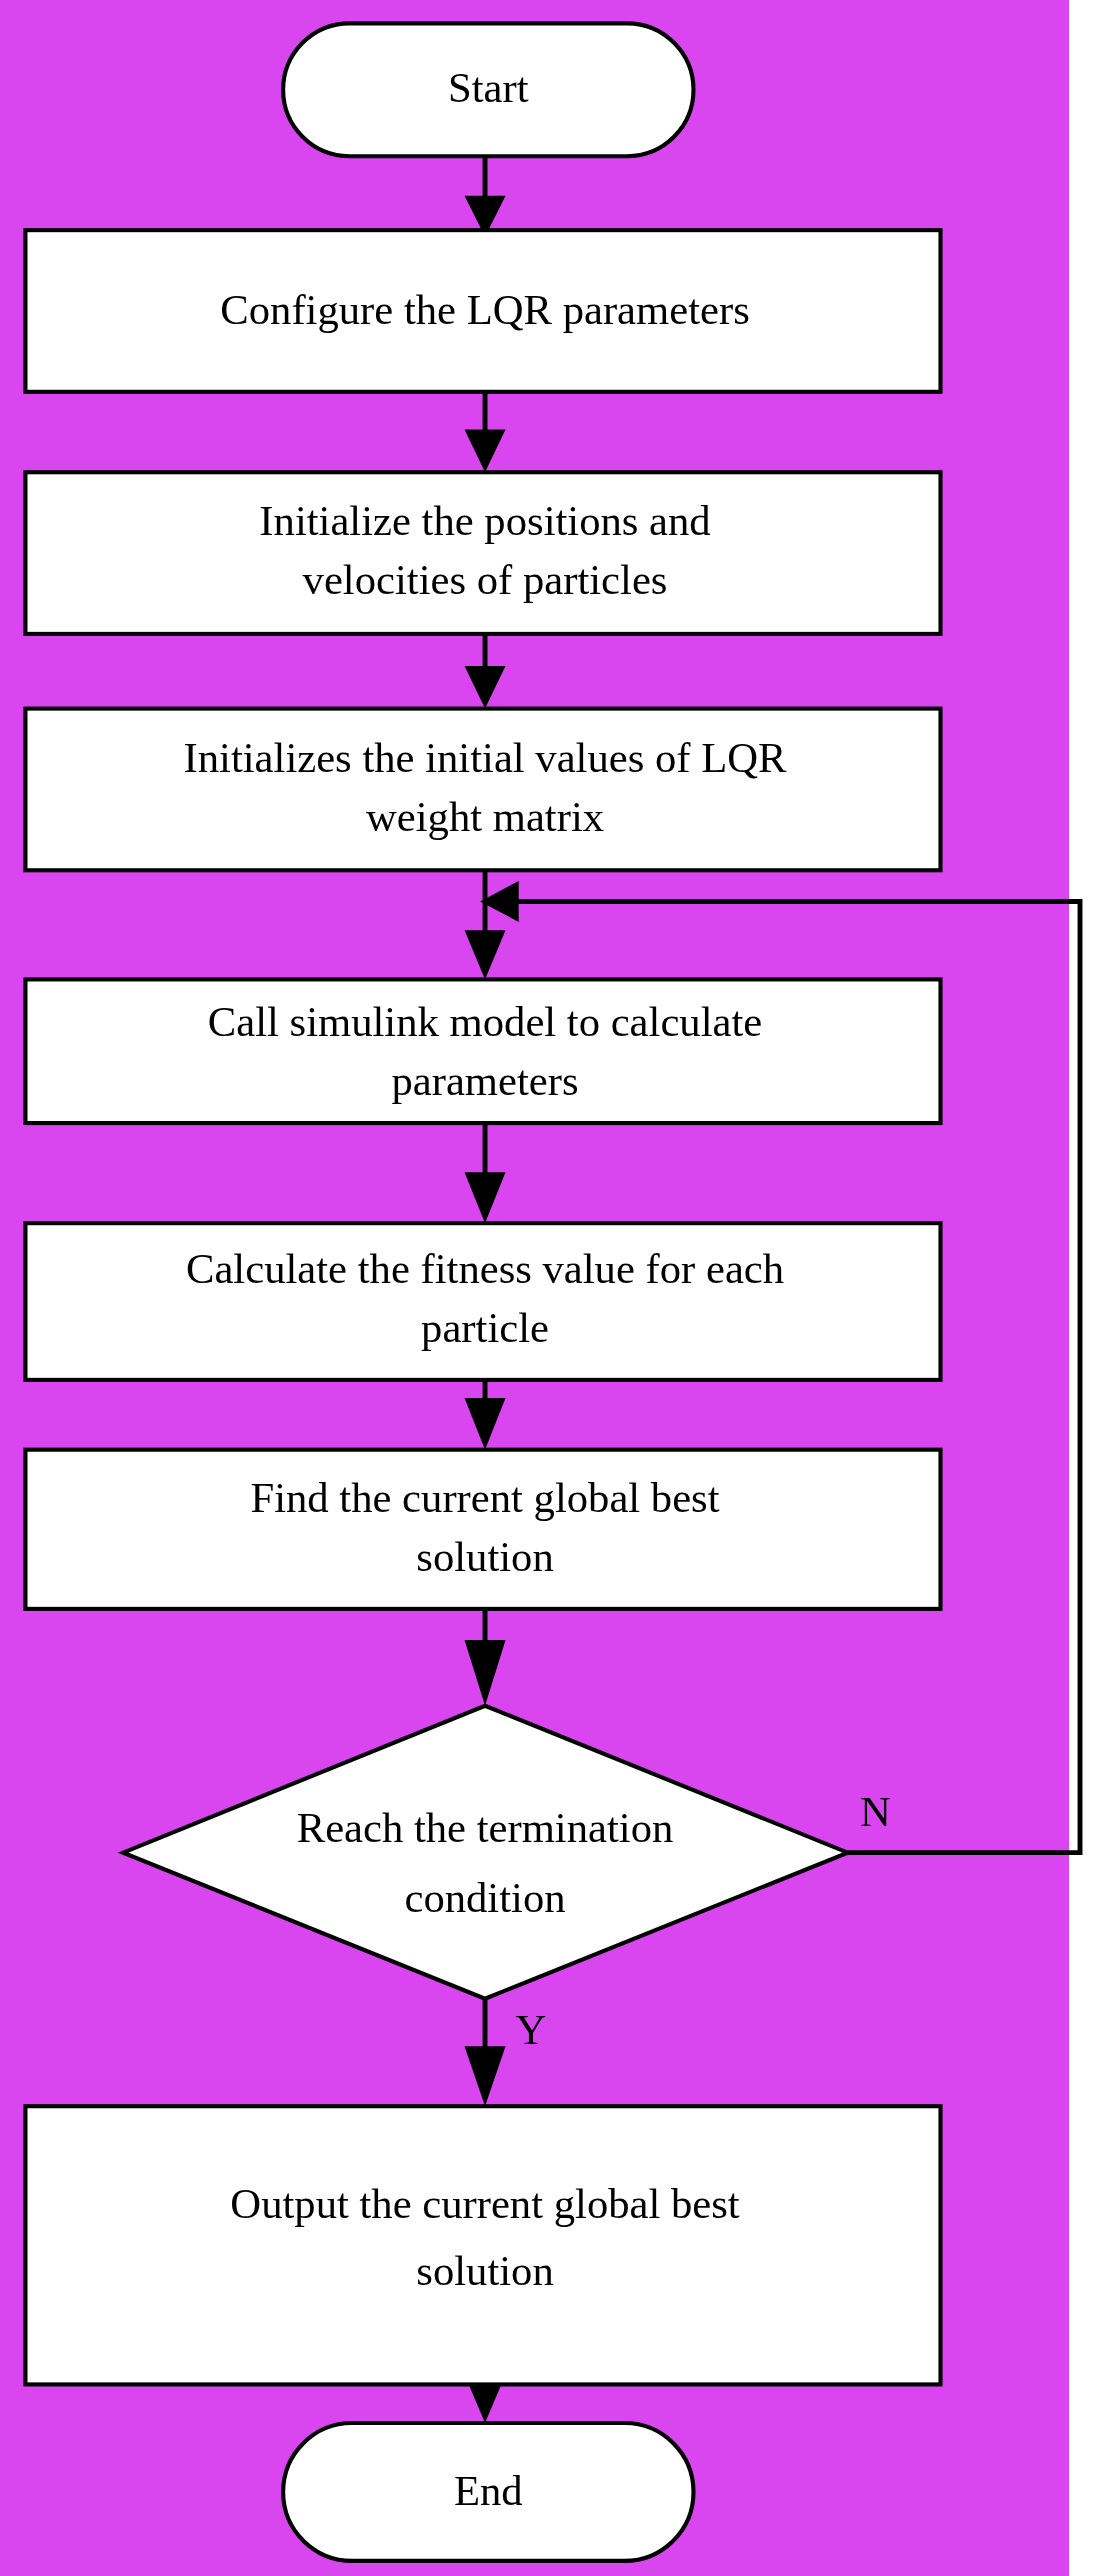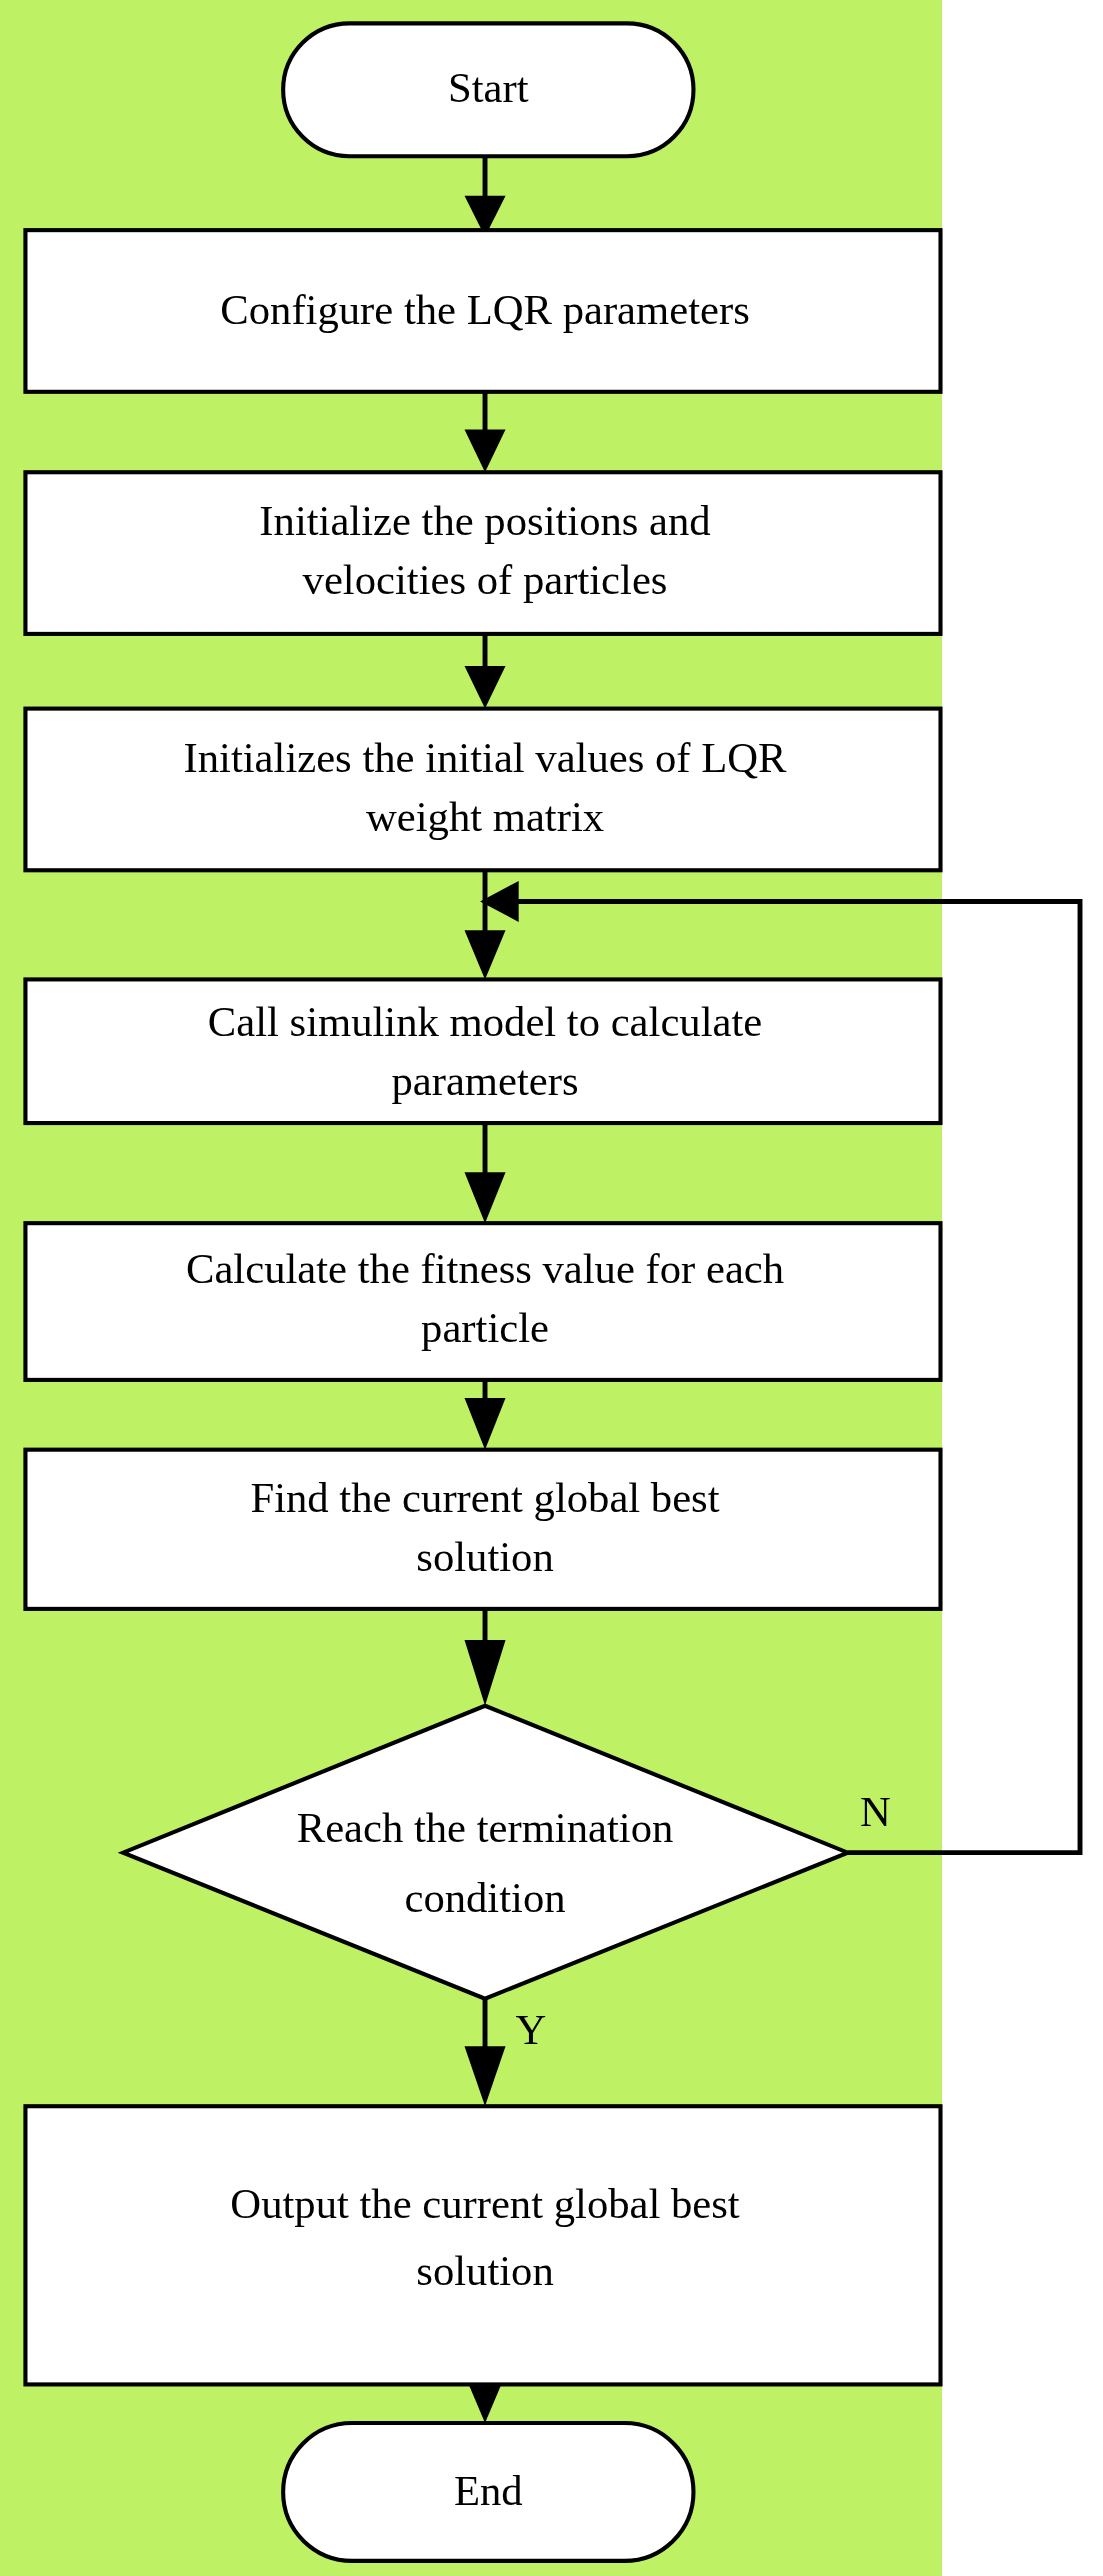--- a/index.html
+++ b/index.html
@@ -7,23 +7,23 @@
     padding: 0;
     background: #ffffff;
   }
   body {
     width: 1103px;
     height: 2576px;
     font-family: "Liberation Serif", "DejaVu Serif", serif;
   }
   #flowchart-root {
     position: relative;
-    width: 942px;
+    width: 1069px;
     height: 2576px;
-    background: #bef264;
+    background: #d946ef;
   }
   svg#flow-svg {
     display: block;
     width: 1103px;
     height: 2576px;
   }
   .node-shape {
     fill: #ffffff;
     stroke: #000000;
     stroke-width: 5;

